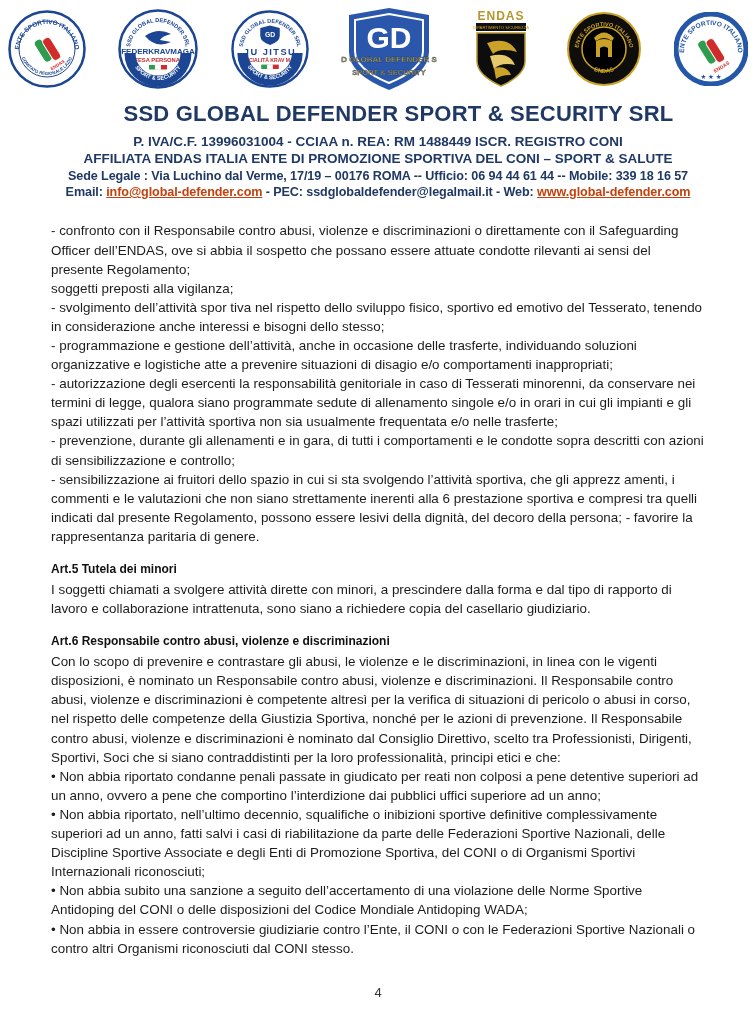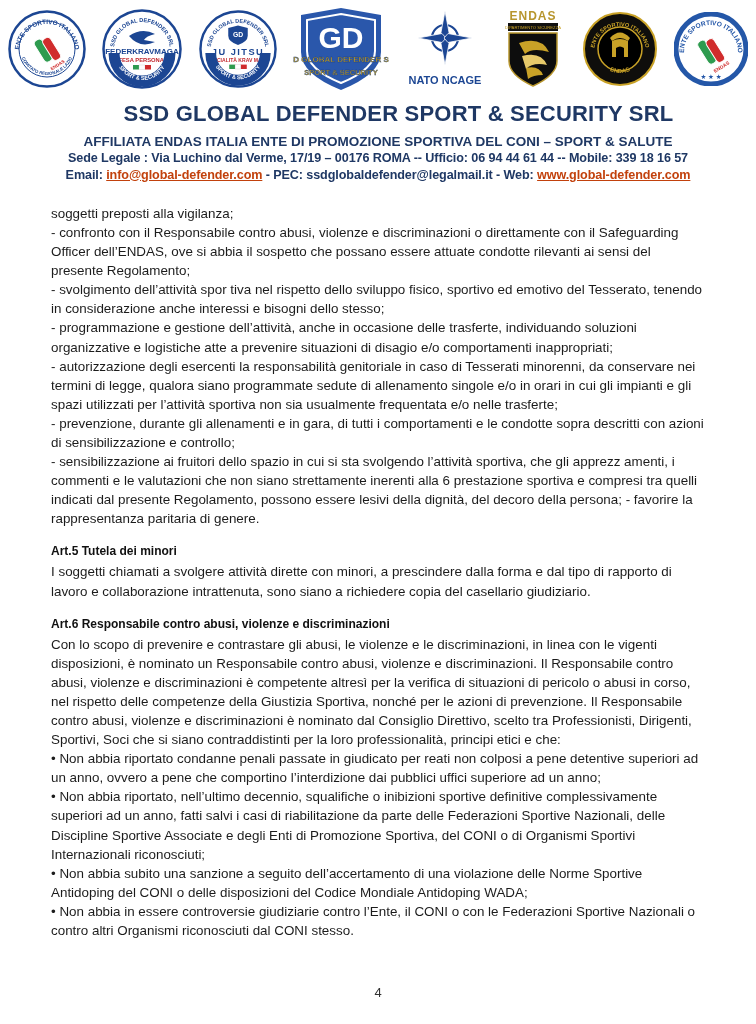--- a/index.html
+++ b/index.html
@@ -114,32 +114,20 @@
     <figure>
       <svg width="96" height="86" viewBox="0 0 96 86">
         <path d="M48 2 L88 9 V46 Q88 68 48 84 Q8 68 8 46 V9 Z" fill="#2a57ab"></path>
         <path d="M48 8 L82 14 V45 Q82 63 48 77 Q14 63 14 45 V14 Z" fill="none" stroke="#ffffff" stroke-width="2"></path>
         <text x="48" y="42" text-anchor="middle" font-size="30" font-weight="bold" fill="#ffffff">GD</text>
         <text x="48" y="56" text-anchor="middle" font-size="8" font-weight="bold" fill="#c9a227" stroke="#1d3f7a" stroke-width="0.35">SSD GLOBAL DEFENDER SRL</text>
         <text x="48" y="69" text-anchor="middle" font-size="7.5" font-weight="bold" fill="#c9a227" stroke="#1d3f7a" stroke-width="0.35">SPORT &amp; SECURITY</text>
       </svg>
     </figure>
 
-    <figure>
-      <svg width="80" height="82" viewBox="0 0 80 82">
-        <circle cx="40" cy="30" r="13" fill="none" stroke="#1c4693" stroke-width="2.2"></circle>
-        <g fill="#1c4693" stroke="#fff" stroke-width="0.8">
-          <path d="M40 3 L44.5 27 L40 31 L35.5 27 Z"></path>
-          <path d="M40 57 L35.5 33 L40 29 L44.5 33 Z"></path>
-          <path d="M13 30 L37 25.5 L41 30 L37 34.5 Z"></path>
-          <path d="M67 30 L43 34.5 L39 30 L43 25.5 Z"></path>
-        </g>
-        <text x="40" y="76" text-anchor="middle" font-size="11" font-weight="bold" fill="#1c4693">NATO NCAGE</text>
-      </svg>
-    </figure>
 
     <figure>
       <svg width="64" height="80" viewBox="0 0 64 80">
         <text x="32" y="11" text-anchor="middle" font-size="12" font-weight="bold" letter-spacing="1" fill="#b8962e">ENDAS</text>
         <rect x="7" y="14" width="50" height="8" fill="#111111"></rect>
         <text x="32" y="19.7" text-anchor="middle" font-size="4.2" fill="#c9a227">DIPARTIMENTO SICUREZZA</text>
         <path d="M8 24 H56 V52 Q56 66 32 77 Q8 66 8 52 Z" fill="#0d0d0d" stroke="#b8962e" stroke-width="1.5"></path>
         <path d="M18 34 q22 -7 30 9 q-17 -5 -24 2 z" fill="#c9a227"></path>
         <path d="M21 47 q19 -5 25 9 q-14 -3 -21 4 z" fill="#e6c96a"></path>
         <path d="M25 59 q13 -3 17 7 q-10 0 -15 4 z" fill="#c9a227"></path>
@@ -180,28 +168,29 @@
           <textPath href="#l9t" startOffset="50%" text-anchor="middle">ENTE SPORTIVO ITALIANO</textPath>
         </text>
         <text x="37" y="67" text-anchor="middle" font-size="6.5" fill="#2457a8">★ ★ ★</text>
       </svg>
     </figure>
 
   </header>
 
   <section class="org-header">
     <h1 class="org-title">SSD GLOBAL DEFENDER SPORT &amp; SECURITY SRL</h1>
+    <p class="info b1">P. IVA/C.F.  13996031004  -  CCIAA n. REA: RM 1488449   ISCR. REGISTRO CONI</p>
     <p class="info b1">AFFILIATA ENDAS ITALIA ENTE DI PROMOZIONE SPORTIVA DEL CONI – SPORT &amp; SALUTE</p>
     <p class="info b2">Sede Legale : Via Luchino dal Verme, 17/19 – 00176  ROMA  -- Ufficio:  06 94 44 61 44 -- Mobile: 339 18 16 57</p>
     <p class="info b2"><span>Email: </span><a class="lnk">info@global-defender.com</a><span> - PEC: ssdglobaldefender@legalmail.it - Web: </span><a class="lnk">www.global-defender.com</a></p>
   </section>
 
   <main class="doc-body">
+    <p>- confronto con il Responsabile contro abusi, violenze e discriminazioni o direttamente con il Safeguarding Officer dell’ENDAS, ove si abbia il sospetto che possano essere attuate condotte rilevanti ai sensi del presente Regolamento;</p>
     <p>soggetti preposti alla vigilanza;</p>
-    <p>- confronto con il Responsabile contro abusi, violenze e discriminazioni o direttamente con il Safeguarding Officer dell’ENDAS, ove si abbia il sospetto che possano essere attuate condotte rilevanti ai sensi del presente Regolamento;</p>
     <p>- svolgimento dell’attività spor tiva nel rispetto dello sviluppo fisico, sportivo ed emotivo del Tesserato, tenendo in considerazione anche interessi e bisogni dello stesso;</p>
     <p>- programmazione e gestione dell’attività, anche in occasione delle trasferte, individuando soluzioni organizzative e logistiche atte a prevenire situazioni di disagio e/o comportamenti inappropriati;</p>
     <p>- autorizzazione degli esercenti la responsabilità genitoriale in caso di Tesserati minorenni, da conservare nei termini di legge, qualora siano programmate sedute di allenamento singole e/o in orari in cui gli impianti e gli spazi utilizzati per l’attività sportiva non sia usualmente frequentata e/o nelle trasferte;</p>
     <p>- prevenzione, durante gli allenamenti e in gara, di tutti i comportamenti e le condotte sopra descritti con azioni di sensibilizzazione e controllo;</p>
     <p>- sensibilizzazione ai fruitori dello spazio in cui si sta svolgendo l’attività sportiva, che gli apprezz amenti, i commenti e le valutazioni che non siano strettamente inerenti alla 6 prestazione sportiva e compresi tra quelli indicati dal presente Regolamento, possono essere lesivi della dignità, del decoro della persona;  - favorire la rappresentanza paritaria di genere.</p>
 
     <h2>Art.5 Tutela dei minori</h2>
     <p>I soggetti chiamati a svolgere attività dirette con minori, a prescindere dalla forma e dal tipo di rapporto di lavoro e collaborazione intrattenuta, sono siano a richiedere copia del casellario giudiziario.</p>
 
     <h2>Art.6 Responsabile contro abusi, violenze e discriminazioni</h2>

